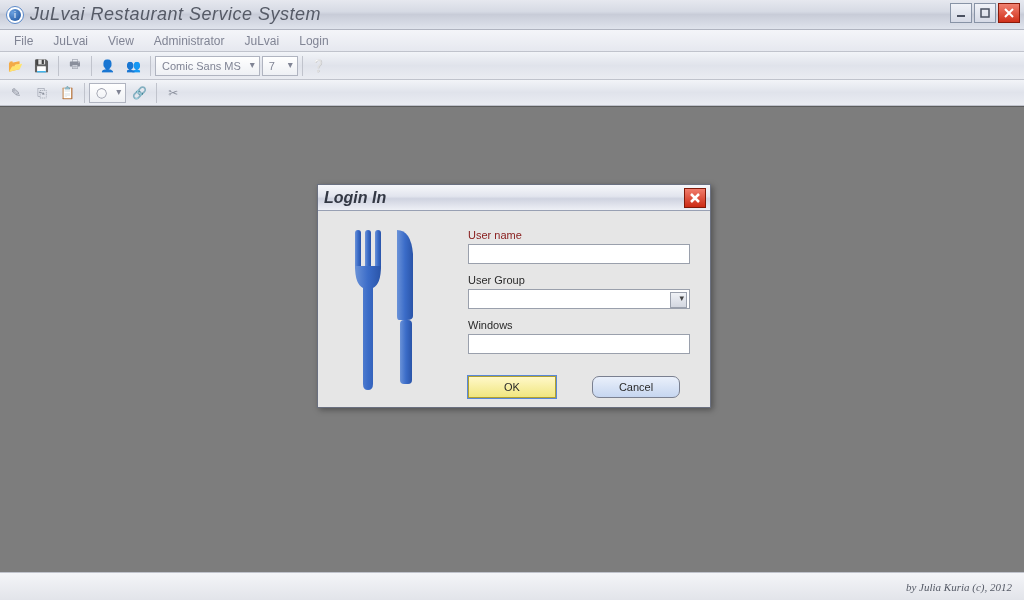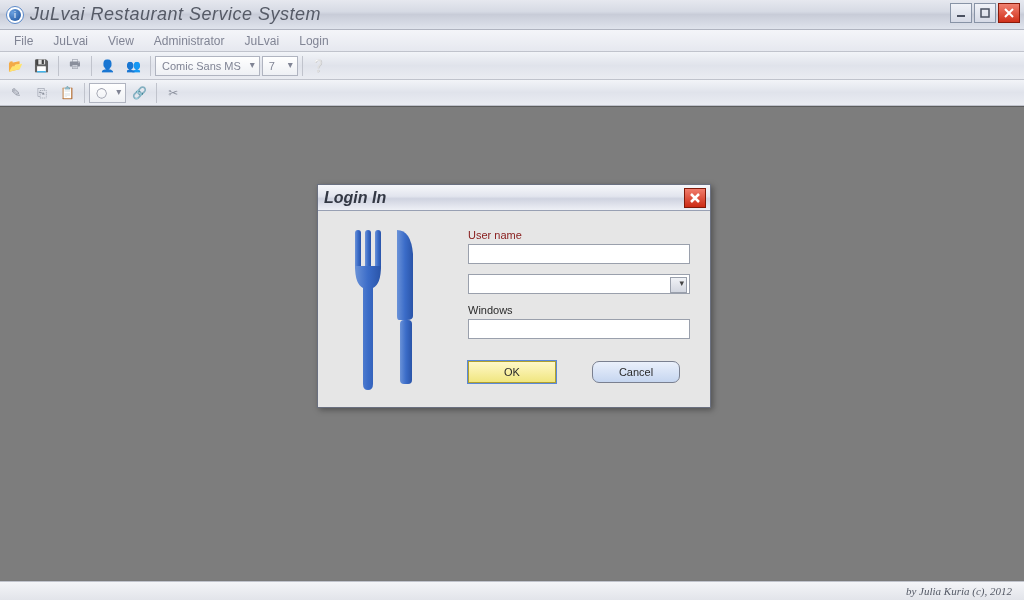--- a/index.html
+++ b/index.html
@@ -132,21 +132,21 @@
     bottom: 20px;
     left:0; right:0;
     background: #7d7d7d;
     border-top: 1px solid #5c5c5c;
   }
 
   
   .statusbar {
     position:absolute;
     bottom:0; left:0; right:0;
-    height:19px;
+    height:28px;
     background: linear-gradient(#f4f5f8, #e2e4ea);
     border-top:1px solid #c0c3cc;
     display:flex;
     align-items:center;
     justify-content:flex-end;
     padding: 0 12px;
     font-size:11px;
     font-style:italic;
     font-family: "Comic Sans MS", cursive;
     color:#555a66;
@@ -381,20 +381,21 @@
           <rect x="57" y="96" width="12" height="64" rx="4"></rect>
         </g>
       </svg>
     </div>
     <div class="dlg-form">
       <div class="form-row">
         <label class="form-label req">User name</label>
         <input class="form-input" type="text" value="" style="">
       </div>
       <div class="form-row">
+        <label class="form-label">User Group</label>
         <div class="form-select">
           <span></span>
         </div>
       </div>
       <div class="form-row">
         <label class="form-label">Windows</label>
         <input class="form-input" type="password" value="" style="">
       </div>
       <div class="dlg-buttons">
         <div class="dlg-btn ok">

